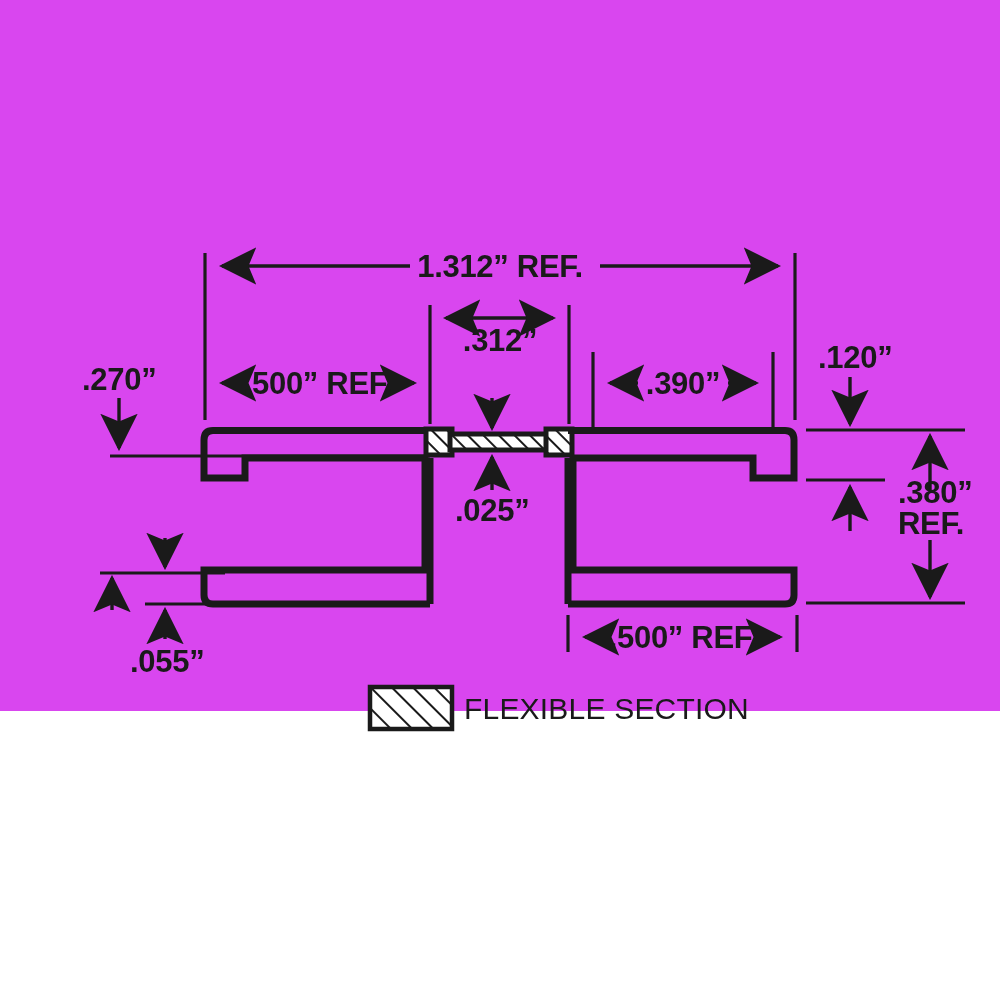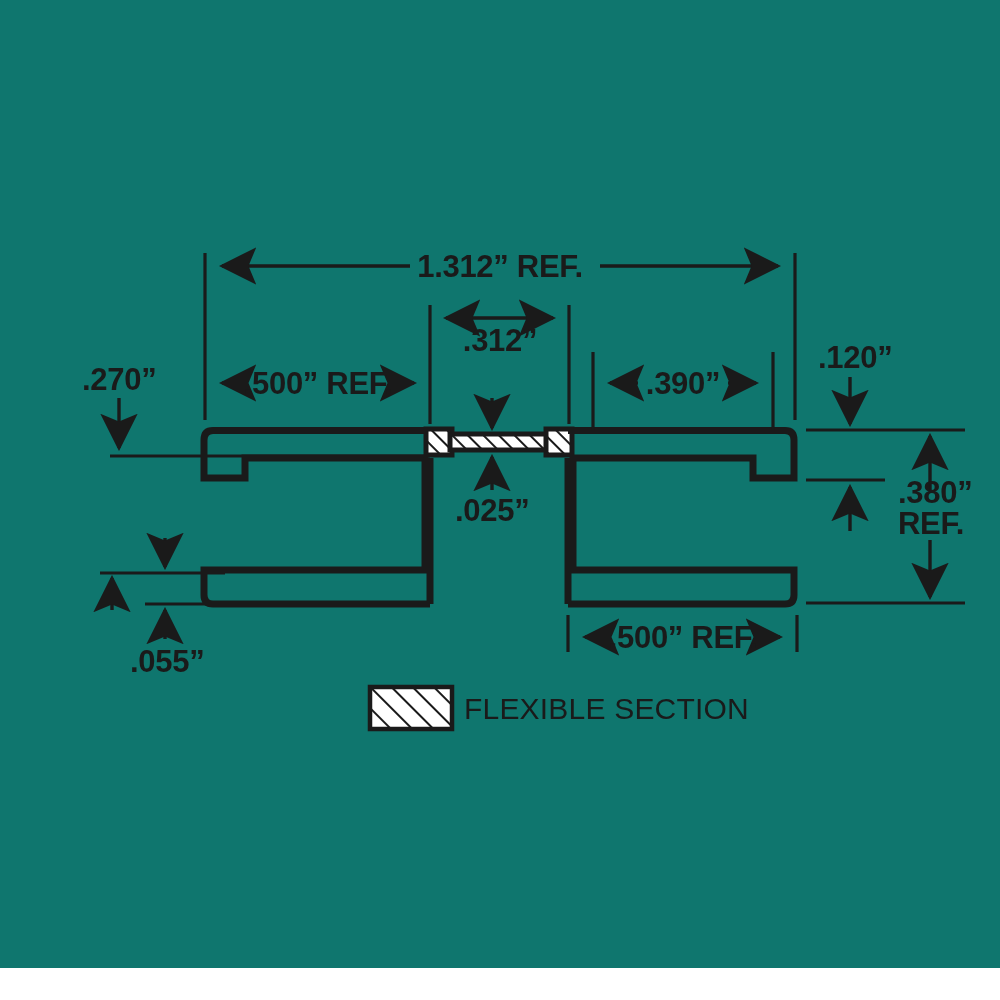--- a/index.html
+++ b/index.html
@@ -9,22 +9,22 @@
   }
   body {
     width: 1000px;
     height: 1000px;
     font-family: "Liberation Sans", sans-serif;
     overflow: hidden;
   }
   #drawing-root {
     position: relative;
     width: 1000px;
-    height: 968px;
-    background: #0f766e;
+    height: 711px;
+    background: #d946ef;
   }
   svg#technical-drawing {
     display: block;
     width: 1000px;
     height: 1000px;
   }
   .dim-text {
     font-family: "Liberation Sans", sans-serif;
     font-size: 31px;
     font-weight: 700;

